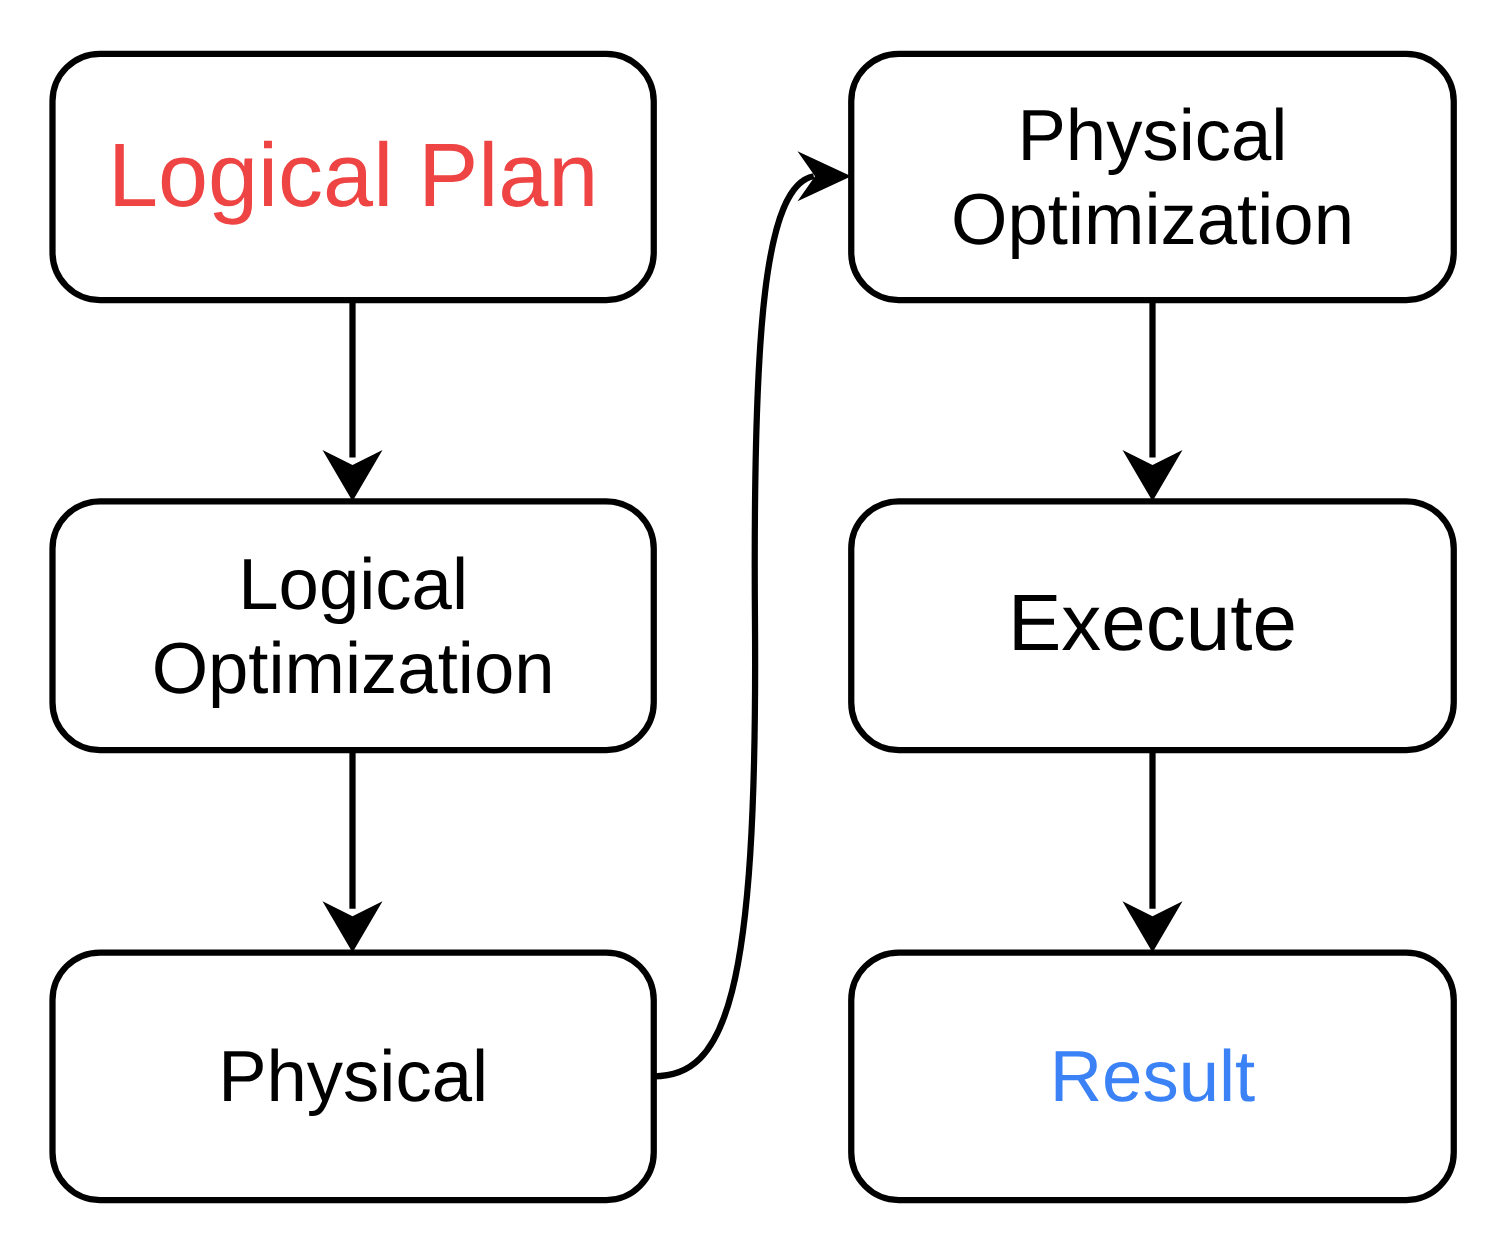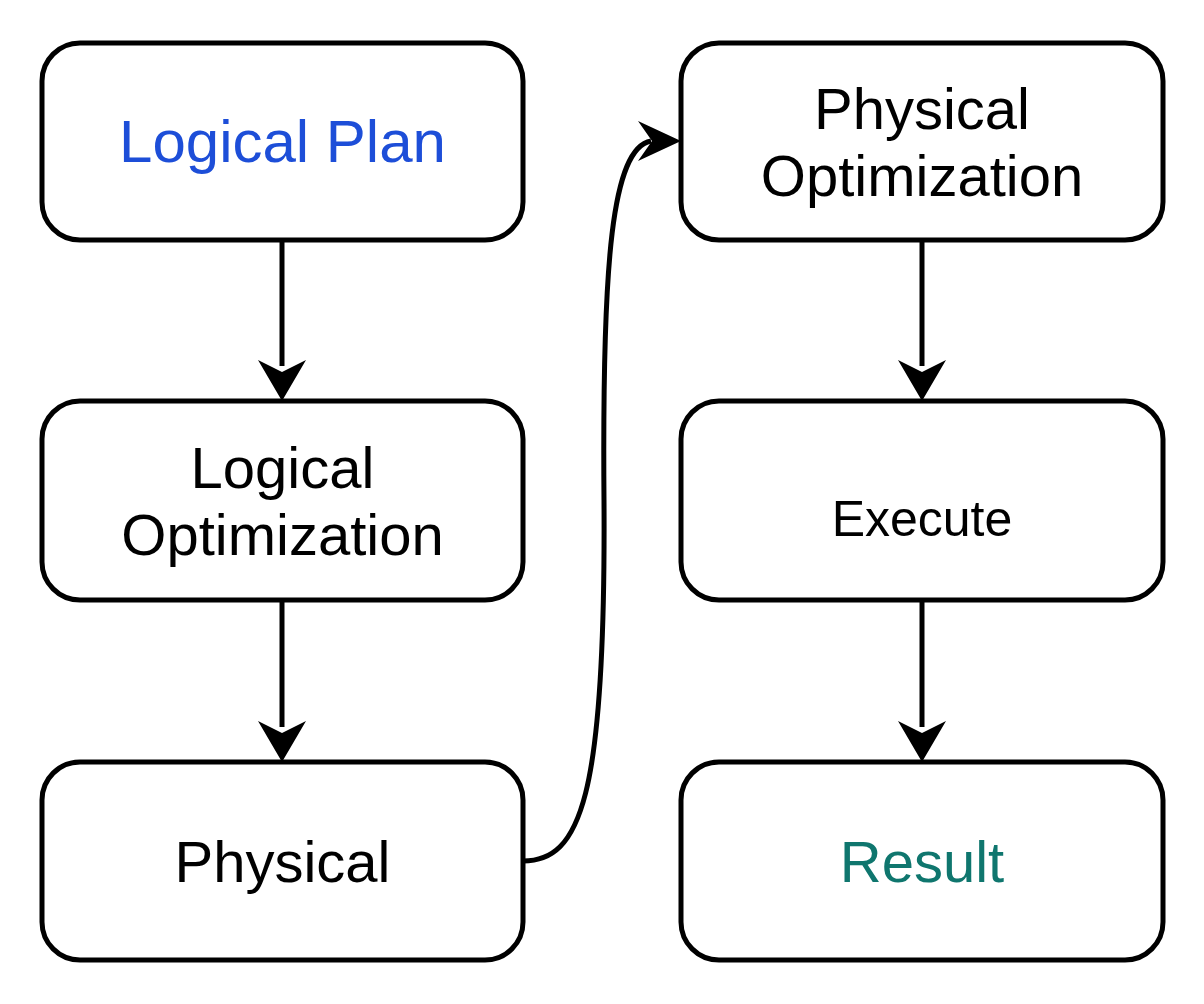--- a/index.html
+++ b/index.html
@@ -96,39 +96,39 @@
       <path class="edge-line" d="M 922 240 L 922 366" style="stroke-width: 5; stroke: rgb(0, 0, 0);"></path>
       <path class="edge-head" d="M 922 401 L 898 360 L 922 372 L 946 360 Z" style="fill: rgb(0, 0, 0);"></path>
     </g>
 
     <g>
       <path class="edge-line" d="M 922 600 L 922 727" style="stroke-width: 5; stroke: rgb(0, 0, 0);"></path>
       <path class="edge-head" d="M 922 762 L 898 721 L 922 733 L 946 721 Z" style="fill: rgb(0, 0, 0);"></path>
     </g>
   </svg>
 
-  <div class="node-label" style="left: 42px; top: 43px; width: 481px; height: 197px; font-size: 60px; color: #1d4ed8;">
+  <div class="node-label" style="left: 42px; top: 43px; width: 481px; height: 197px; font-size: 72px; color: #ef4444;">
     <span>Logical Plan</span>
   </div>
 
   <div class="node-label" style="left: 42px; top: 401px; width: 481px; height: 199px; font-size: 58px; color: rgb(0, 0, 0);">
     <span>Logical</span>
     <span>Optimization</span>
   </div>
 
   <div class="node-label" style="left: 42px; top: 762px; width: 481px; height: 198px; font-size: 58px; color: rgb(0, 0, 0);">
     <span>Physical</span>
   </div>
 
   <div class="node-label" style="left: 681px; top: 43px; width: 482px; height: 197px; font-size: 58px; color: rgb(0, 0, 0);">
     <span>Physical</span>
     <span>Optimization</span>
   </div>
 
-  <div class="node-label" style="left: 681px; top: 420px; width: 482px; height: 199px; font-size: 50px; color: rgb(0, 0, 0);">
+  <div class="node-label" style="left: 681px; top: 399px; width: 482px; height: 199px; font-size: 64px; color: rgb(0, 0, 0);">
     <span>Execute</span>
   </div>
 
-  <div class="node-label" style="left: 681px; top: 762px; width: 482px; height: 198px; font-size: 58px; color: #0f766e;">
+  <div class="node-label" style="left: 681px; top: 762px; width: 482px; height: 198px; font-size: 58px; color: #3b82f6;">
     <span>Result</span>
   </div>
 
 </div>
 
 </body></html>

